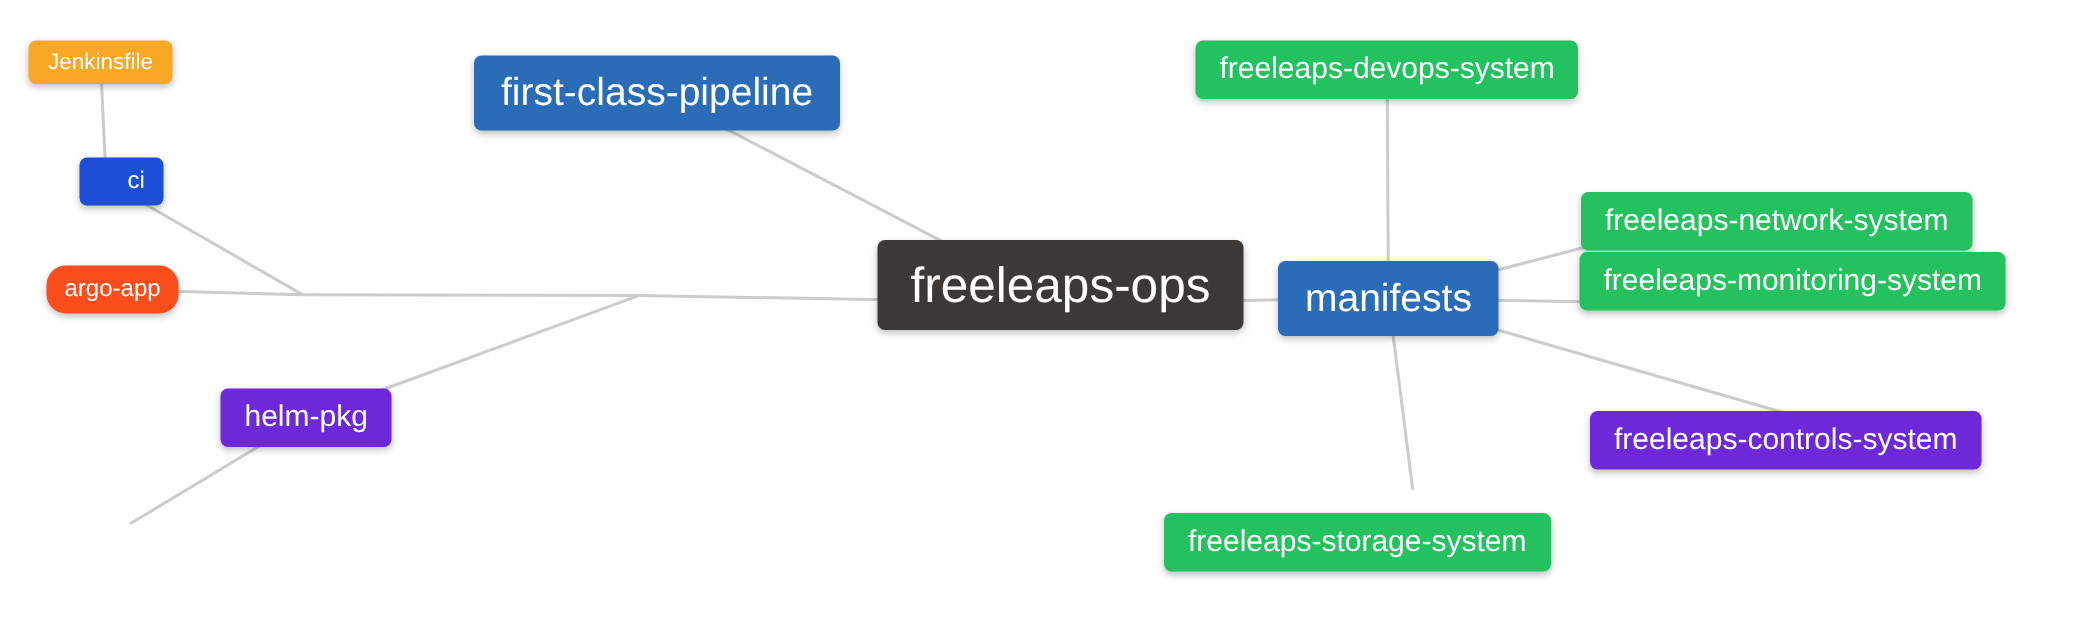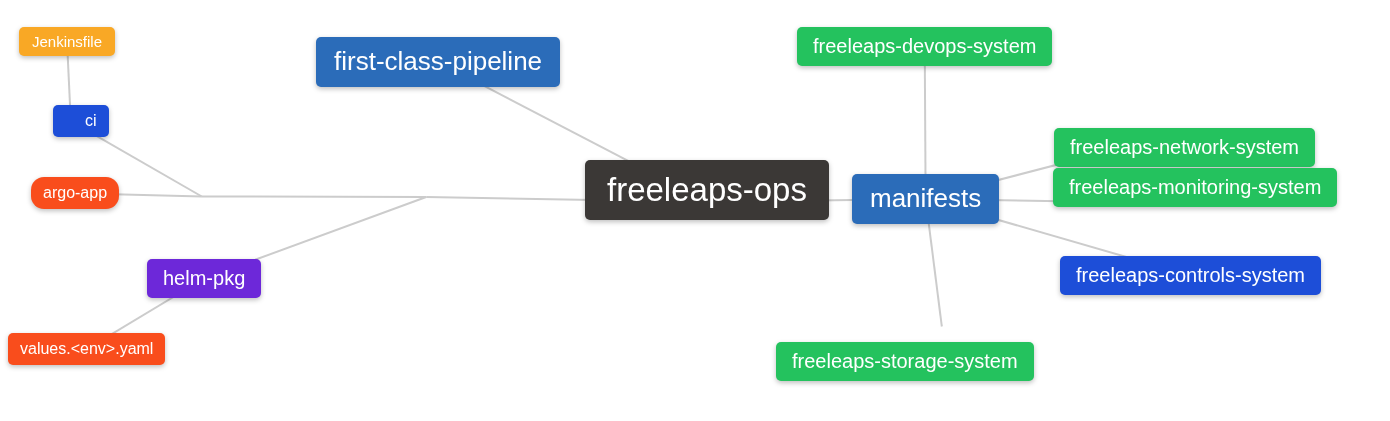--- a/index.html
+++ b/index.html
@@ -66,22 +66,21 @@
       <line x1="925.6328125" y1="198.9453125" x2="1184.484375" y2="131.5" stroke="#CCCCCC" stroke-width="2"></line>
       <line x1="925.6328125" y1="198.9453125" x2="1195.1640625" y2="203.5" stroke="#CCCCCC" stroke-width="2"></line>
       <line x1="925.6328125" y1="198.9453125" x2="1190.484375" y2="275.5" stroke="#CCCCCC" stroke-width="2"></line>
       <line x1="925.6328125" y1="198.9453125" x2="941.828125" y2="326.5" stroke="#CCCCCC" stroke-width="2"></line>
     </svg>
 
   <div class="node lv4 n-jenkinsfile" style="background: rgb(249, 168, 37); color: rgb(255, 255, 255);">Jenkinsfile</div>
   <div class="node lv3 n-ci" style="background: #1d4ed8; color: rgb(255, 255, 255); padding-left: 32px;">ci</div>
   <div class="node lv3 n-argo" style="background: rgb(249, 77, 28); color: rgb(255, 255, 255);">argo-app</div>
   <div class="node lv2 n-helm" style="background: #6d28d9; color: rgb(255, 255, 255);">helm-pkg</div>
-  <div class="node lv3 n-values" style="background: rgb(249, 77, 28); color: rgb(255, 255, 255);">values.&lt;env&gt;.yaml</div>
   <div class="node lv1 n-fcp" style="background: rgb(43, 108, 185); color: rgb(255, 255, 255);">first-class-pipeline</div>
   <div class="node lv0 n-ops" style="background: rgb(59, 56, 54); color: rgb(255, 255, 255);">freeleaps-ops</div>
   <div class="node lv1 n-manifests" style="background: rgb(43, 108, 185); color: rgb(255, 255, 255);">manifests</div>
   <div class="node lv2 n-devops" style="background: rgb(36, 194, 94); color: rgb(255, 255, 255);">freeleaps-devops-system</div>
   <div class="node lv2 n-network" style="background: rgb(36, 194, 94); color: rgb(255, 255, 255);">freeleaps-network-system</div>
   <div class="node lv2 n-monitoring" style="background: rgb(36, 194, 94); color: rgb(255, 255, 255);">freeleaps-monitoring-system</div>
-  <div class="node lv2 n-controls" style="background: #1d4ed8; color: rgb(255, 255, 255);">freeleaps-controls-system</div>
+  <div class="node lv2 n-controls" style="background: #6d28d9; color: rgb(255, 255, 255); margin-top: 18px;">freeleaps-controls-system</div>
   <div class="node lv2 n-storage" style="background: rgb(36, 194, 94); color: rgb(255, 255, 255);">freeleaps-storage-system</div>
 </div>
 
 </body></html>

